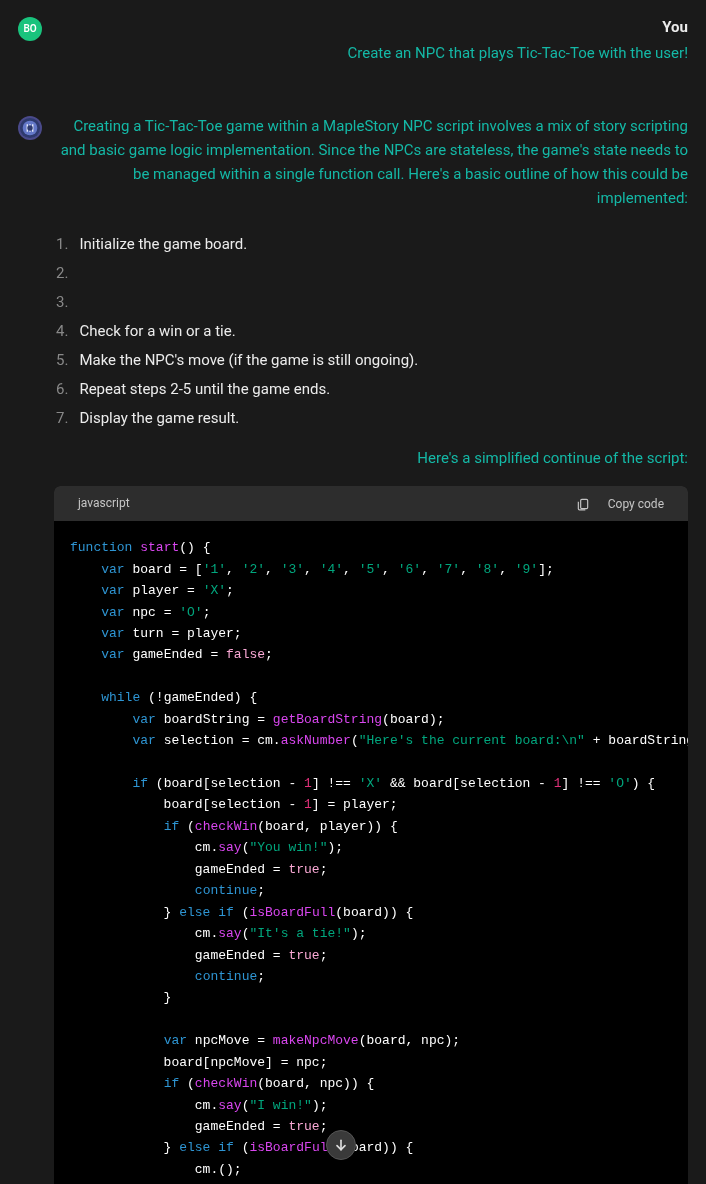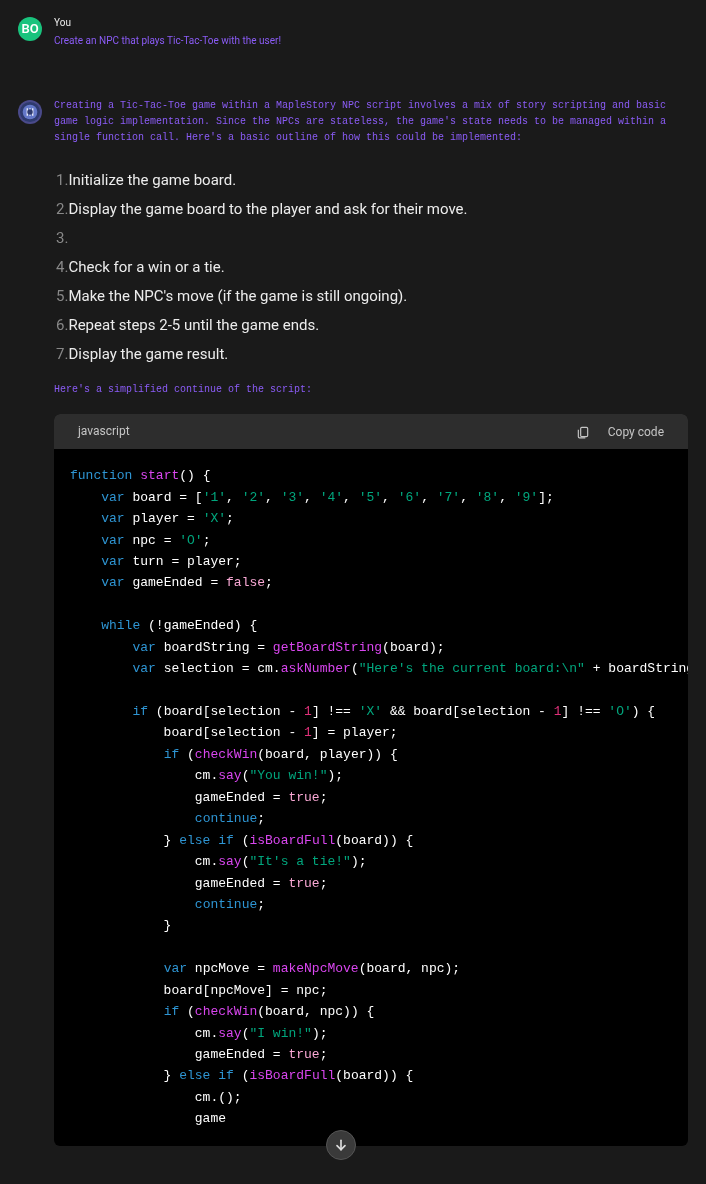--- a/index.html
+++ b/index.html
@@ -24,21 +24,21 @@
       padding: 15px 18px 0 18px;
     }
     .avatar {
       width: 24px;
       height: 24px;
       border-radius: 50%;
       flex-shrink: 0;
       display: flex;
       align-items: center;
       justify-content: center;
-      font-size: 13px;
+      font-size: 10px;
       font-weight: 600;
       margin-top: 2px;
     }
     .avatar-user {
       background: #19c37d;
       color: #fff;
     }
     .avatar-bot {
       background: #4a4a8a;
       color: #fff;
@@ -47,45 +47,46 @@
     }
     .avatar-bot svg {
       width: 22px;
       height: 22px;
     }
     .msg-content {
       flex: 1;
       min-width: 0;
     }
     .author {
-      font-weight: 400;
-      font-size: 10px;
+      font-weight: 700;
+      font-size: 15px;
       margin-bottom: 2px;
+      text-align: right;
     }
     .text {
-      color: #8b5cf6;
-      font-size: 10px;
+      color: #14b8a6;
+      font-size: 15px;
+      text-align: right;
     }
     .paragraph {
       margin-bottom: 16px;
-      font-family: Liberation Mono, monospace;
     }
     .ol {
       list-style: none;
       counter-reset: item;
       margin-bottom: 16px;
       margin-top: 22px;
     }
     .ol li {
       counter-increment: item;
       position: relative;
       margin-bottom: 5px;
       padding-left: 2px;
       display: flex;
-      gap: 0;
+      gap: 11px;
     }
     .ol li .num {
       color: #888;
       min-width: 12px;
       text-align: right;
     }
     .ol li .num::before {
       content: counter(item) ".";
     }
     .code-block {
@@ -170,21 +171,20 @@
   </div>
   <div class="msg-content">
     <div class="text paragraph">Creating a Tic-Tac-Toe game within a MapleStory NPC script involves a mix of story scripting and basic game logic implementation. Since the NPCs are stateless, the game's state needs to be managed within a single function call. Here's a basic outline of how this could be implemented:</div>
     <ol class="ol">
       <li>
           <span class="num"></span>
           <span>Initialize the game board.</span>
         </li>
       <li>
           <span class="num"></span>
-          <span>Display the game board to the player and ask for their move.</span>
         </li>
       <li>
           <span class="num"></span>
         </li>
       <li>
           <span class="num"></span>
           <span>Check for a win or a tie.</span>
         </li>
       <li>
           <span class="num"></span>

